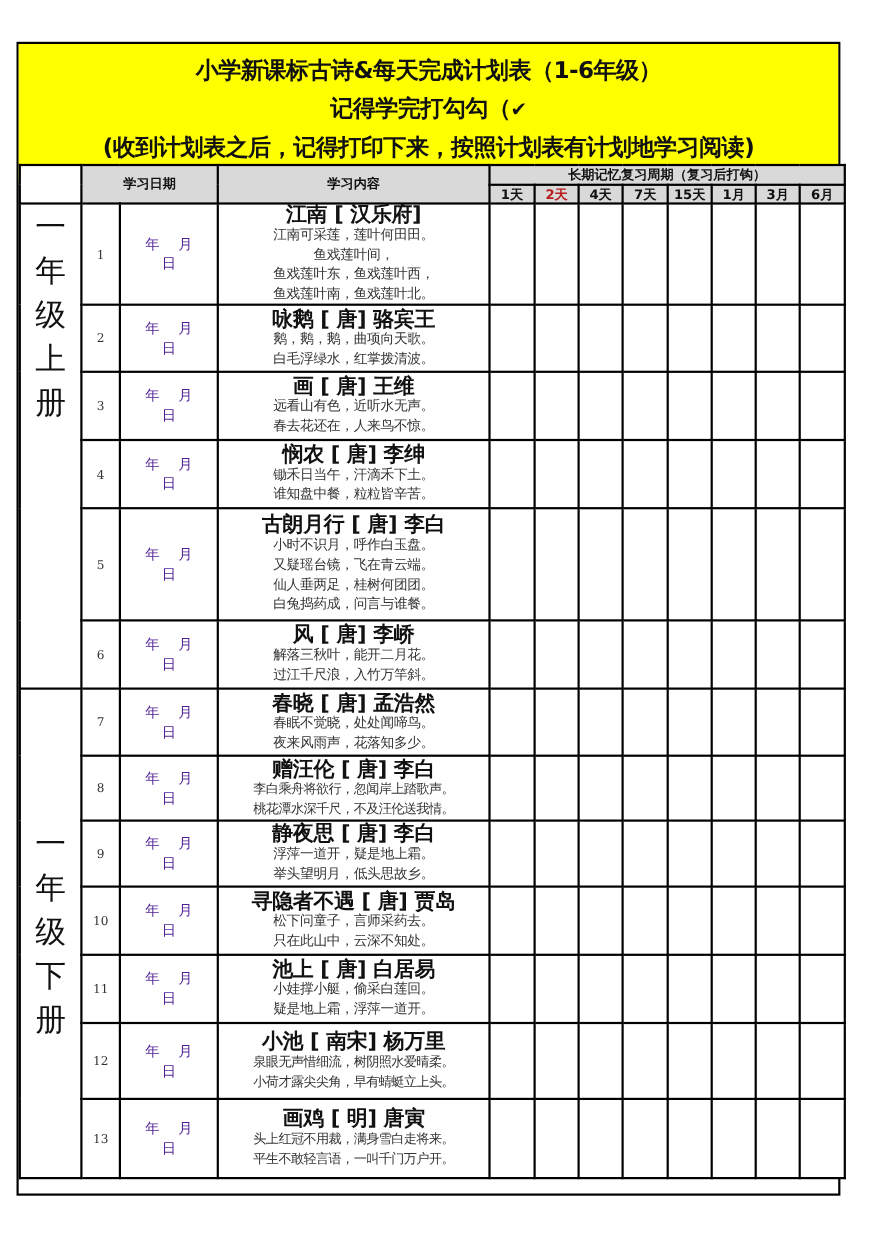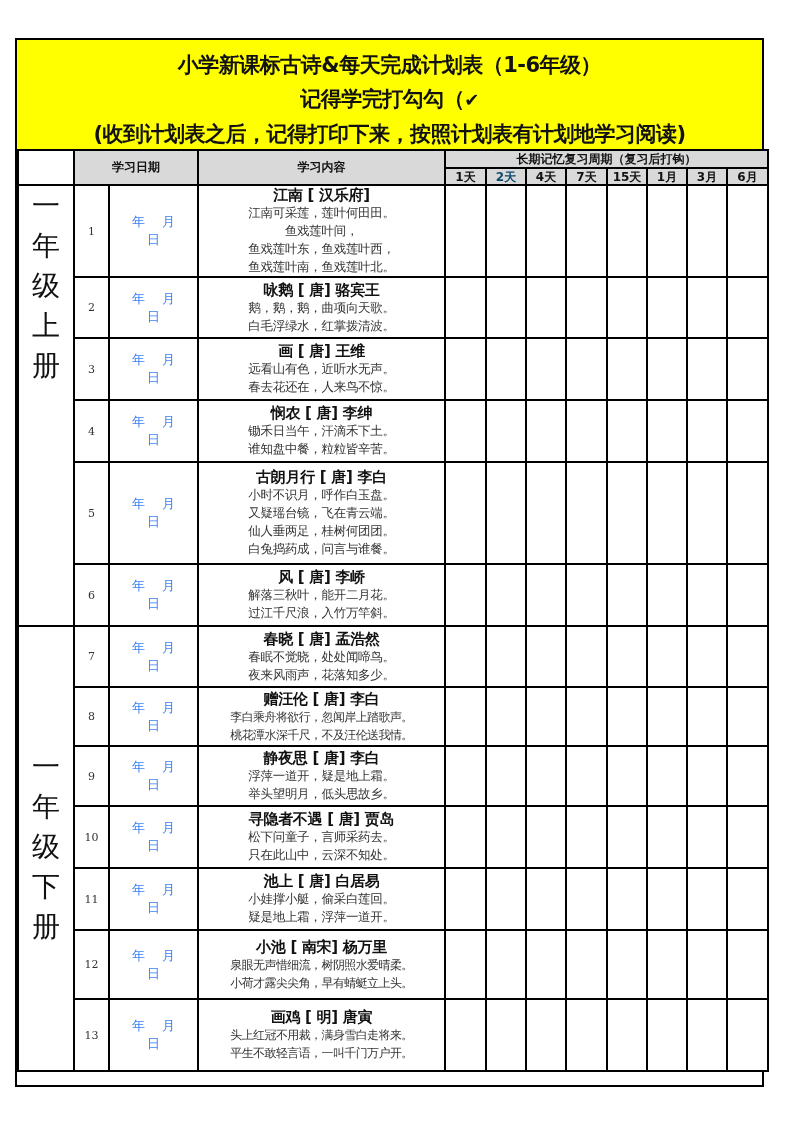--- a/index.html
+++ b/index.html
@@ -5,30 +5,30 @@
     html, body { margin: 0; padding: 0; background: #ffffff; }
     body { width: 793px; height: 1122px; position: relative; overflow: hidden; font-family: "DejaVu Serif", serif; color: #111; }
     .sheet { position: absolute; left: 15px; top: 38px; width: 749px; height: 1049px; border: 2px solid #000; box-sizing: border-box; }
     .banner { position: absolute; left: 0; top: 0; width: 745px; height: 126px; background: #ffff00; border-bottom: 8px solid #4d7c0f; box-sizing: border-box; display: flex; flex-direction: column; align-items: center; justify-content: center; gap: 4px; }
     .banner .line { font-family: "DejaVu Sans", sans-serif; font-weight: bold; font-size: 21px; line-height: 30px; color: #111; white-space: nowrap; letter-spacing: -0.5px; }
     .banner .check { display: inline-block; font-size: 18px; }
     table.grid { position: absolute; left: 0; top: 109px; width: 745px; border-collapse: collapse; table-layout: fixed; }
     table.grid td, table.grid th { border: 2px solid #000; padding: 0; box-sizing: border-box; }
     table.grid th { background: #d9d9d9; font-family: "DejaVu Sans", sans-serif; font-weight: bold; font-size: 12px; color: #111; }
     th.day { font-family: "DejaVu Serif", serif; font-size: 12px; height: 15px; line-height: 14px; }
-    th.day.muted { color: #0c4a6e; }
+    th.day.muted { color: #b91c1c; }
     th.cycle { height: 18px; font-size: 12px; line-height: 14px; }
     td.grade { border-left: none; vertical-align: top; text-align: center; font-family: "DejaVu Sans", sans-serif; font-size: 28px; line-height: 40px; padding-top: 110px; }
     td.grade.g2 { padding-top: 120px; }
     td.grade span { display: block; }
     td.num { text-align: center; font-size: 11px; color: #333; }
-    td.date { text-align: center; font-size: 13px; color: #3b82f6; }
+    td.date { text-align: center; font-size: 13px; color: #4c1d95; }
     td.date span { display: inline-block; width: 30px; text-align: center; }
     td.poem { text-align: center; font-size: 12.5px; line-height: 18px; color: #333; }
-    td.poem .title { font-family: "DejaVu Sans", sans-serif; font-weight: bold; color: #111; font-size: 15px; }
+    td.poem .title { font-family: "DejaVu Sans", sans-serif; font-weight: bold; color: #111; font-size: 19px; }
     td.poem .verse { display: block; white-space: nowrap; letter-spacing: -0.3px; }
     td.poem .verse.wide { font-size: 12px; letter-spacing: -0.6px; text-align: center; }
     td.box { background: #fff; }
     td.corner { border-left: none; border-top: none; background: #fff; }
   </style>
 </head>
 <body>
 
 <div class="sheet">
   <div class="banner">

